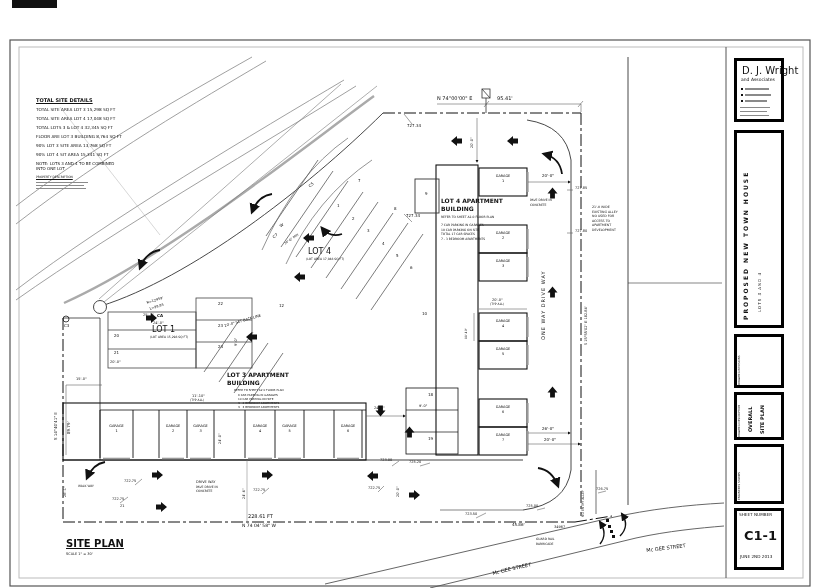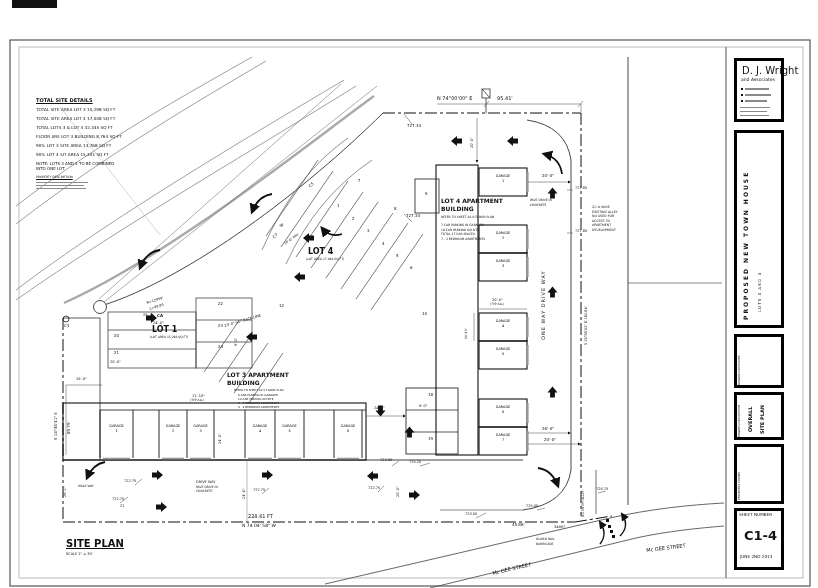--- a/index.html
+++ b/index.html
@@ -3,21 +3,21 @@
 <meta charset="utf-8">
 <style>
   html,body{margin:0;padding:0;background:#fff;}
   #page{position:relative;width:818px;height:588px;background:#fff;overflow:hidden;
         font-family:"DejaVu Sans",sans-serif;}
   #lines{position:absolute;left:0;top:0;z-index:1;}
   .t{position:absolute;z-index:2;font-family:"DejaVu Sans",sans-serif;color:#111;
      white-space:nowrap;line-height:1.15;}
   .f28{font-size:2.8px}.f3{font-size:3px}.f32{font-size:3.2px}.f35{font-size:3.5px}
   .f4{font-size:4px}.f42{font-size:4.2px}.f45{font-size:4.5px}.f5{font-size:5px}.f6{font-size:6px}.f65{font-size:10px}
-  .f8{font-size:8px;font-weight:bold}.f10{font-size:10px;font-weight:bold}
+  .f8{font-size:8px;font-weight:normal}.f10{font-size:10px;font-weight:bold}
   .f13{font-size:13px;font-weight:bold}
   .b{font-weight:bold}.u{text-decoration:underline}
   .r{transform-origin:0 0;}
   .ls1{letter-spacing:1px}.ls2{letter-spacing:2px}
   .tb-box{position:absolute;z-index:2;background:#fff;border:3px solid #000;box-sizing:border-box;}
   .bar{position:absolute;z-index:3;background:#8a8a8a;}
   .chip{position:absolute;z-index:3;background:#111;}
   .glabel{position:absolute;z-index:2;text-align:center;}
   .glabel div{font-size:3.5px;line-height:1.5;}
 </style>
@@ -412,16 +412,16 @@
   <div class="tb-box" style="left:734px;top:392px;width:50px;height:48px"></div>
   <div class="t f28 r" style="left:738px;top:438px;transform:rotate(-90deg)">DRAWING DESCRIPTION</div>
   <div class="t f5 b r" style="left:748px;top:432px;transform:rotate(-90deg)">OVERALL</div>
   <div class="t f5 b r" style="left:760px;top:434px;transform:rotate(-90deg)">SITE PLAN</div>
 
   <div class="tb-box" style="left:734px;top:444px;width:50px;height:60px"></div>
   <div class="t f28 r" style="left:738px;top:500px;transform:rotate(-90deg)">ENGINEERS STAMPS</div>
 
   <div class="tb-box" style="left:734px;top:508px;width:50px;height:62px"></div>
   <div class="t f42" style="left:739px;top:513px">SHEET NUMBER</div>
-  <div class="t f13" style="left:744px;top:529px">C1-4</div>
+  <div class="t f13" style="left:744px;top:529px">C1-1</div>
   <div class="t f42" style="left:740px;top:555px">JUNE 2ND 2013</div>
 
 </div>
 
 </body></html>

